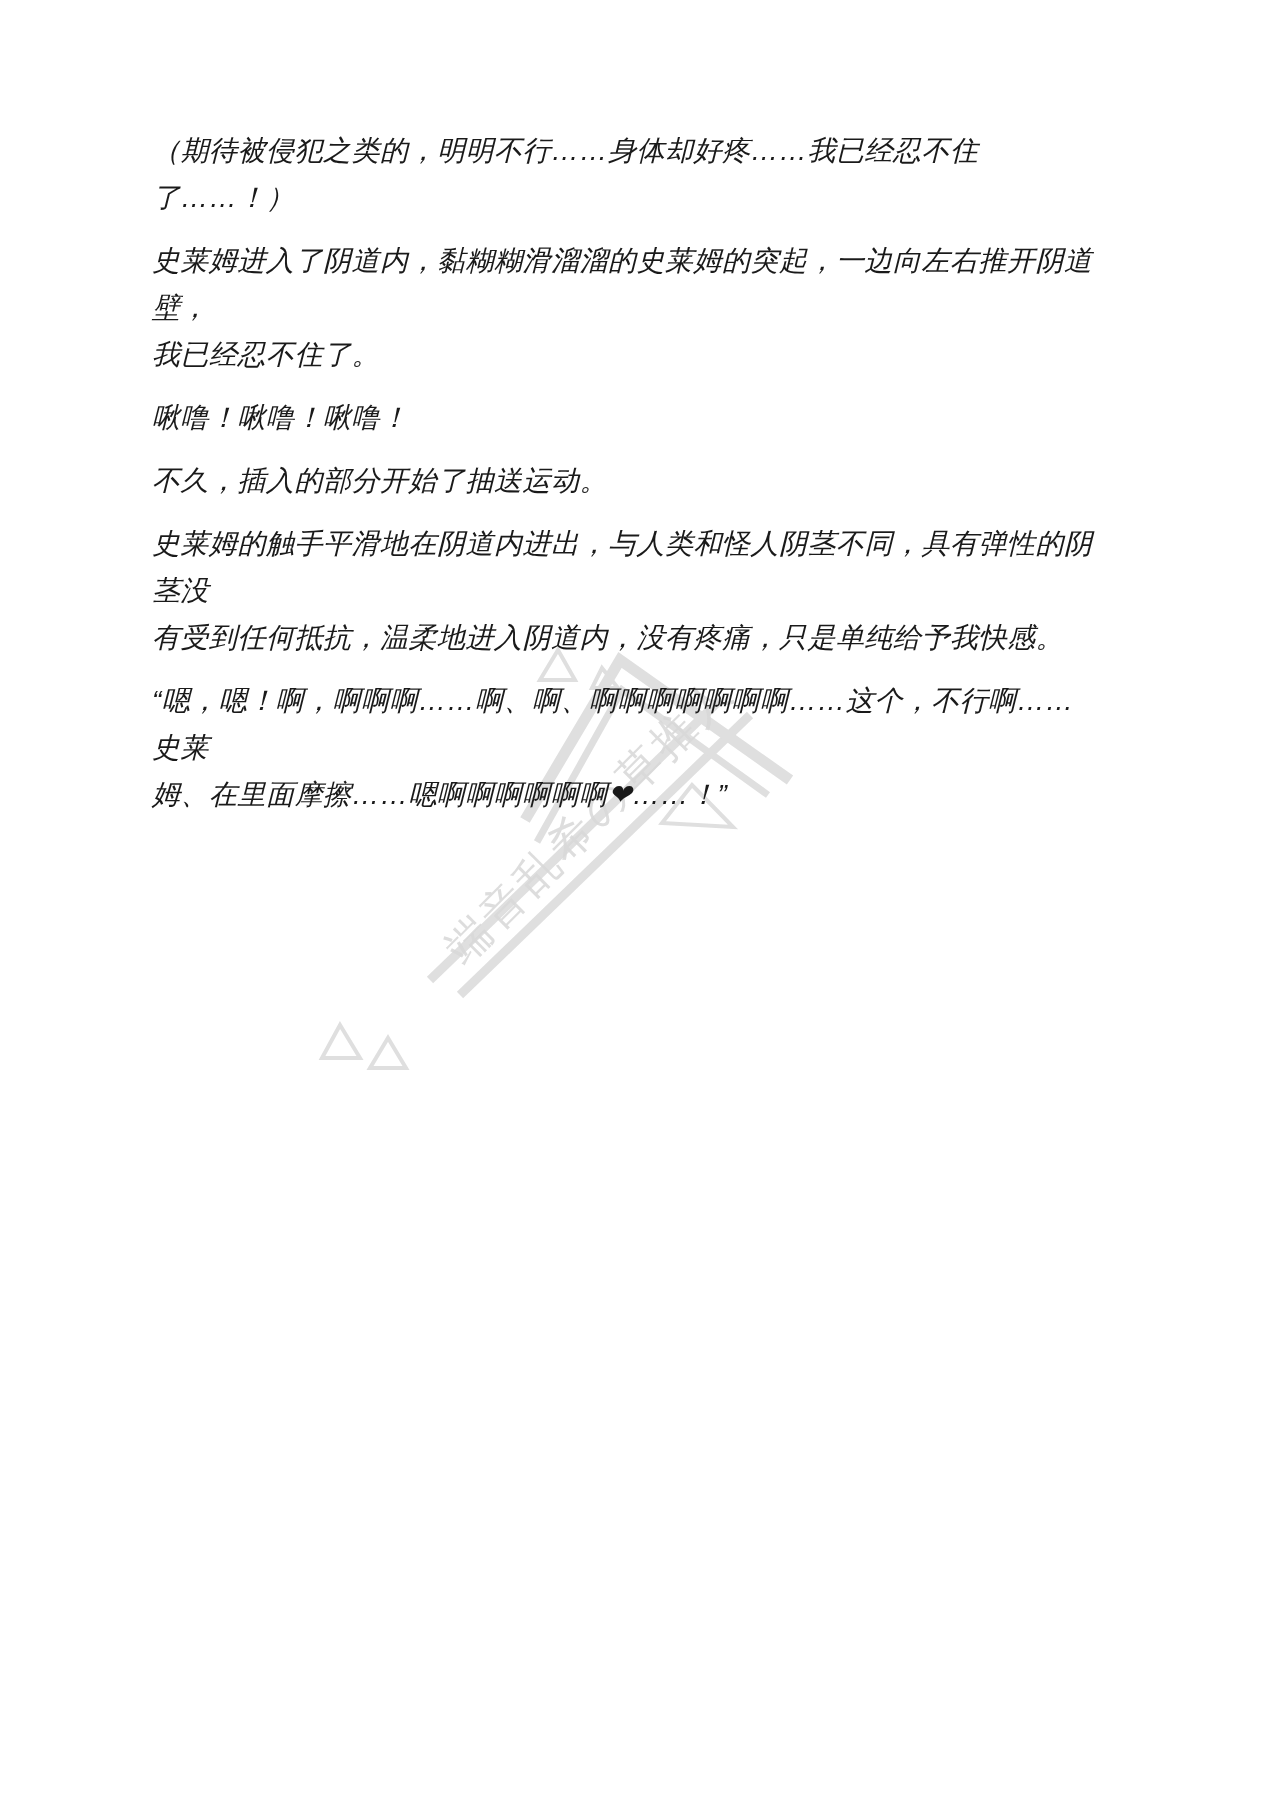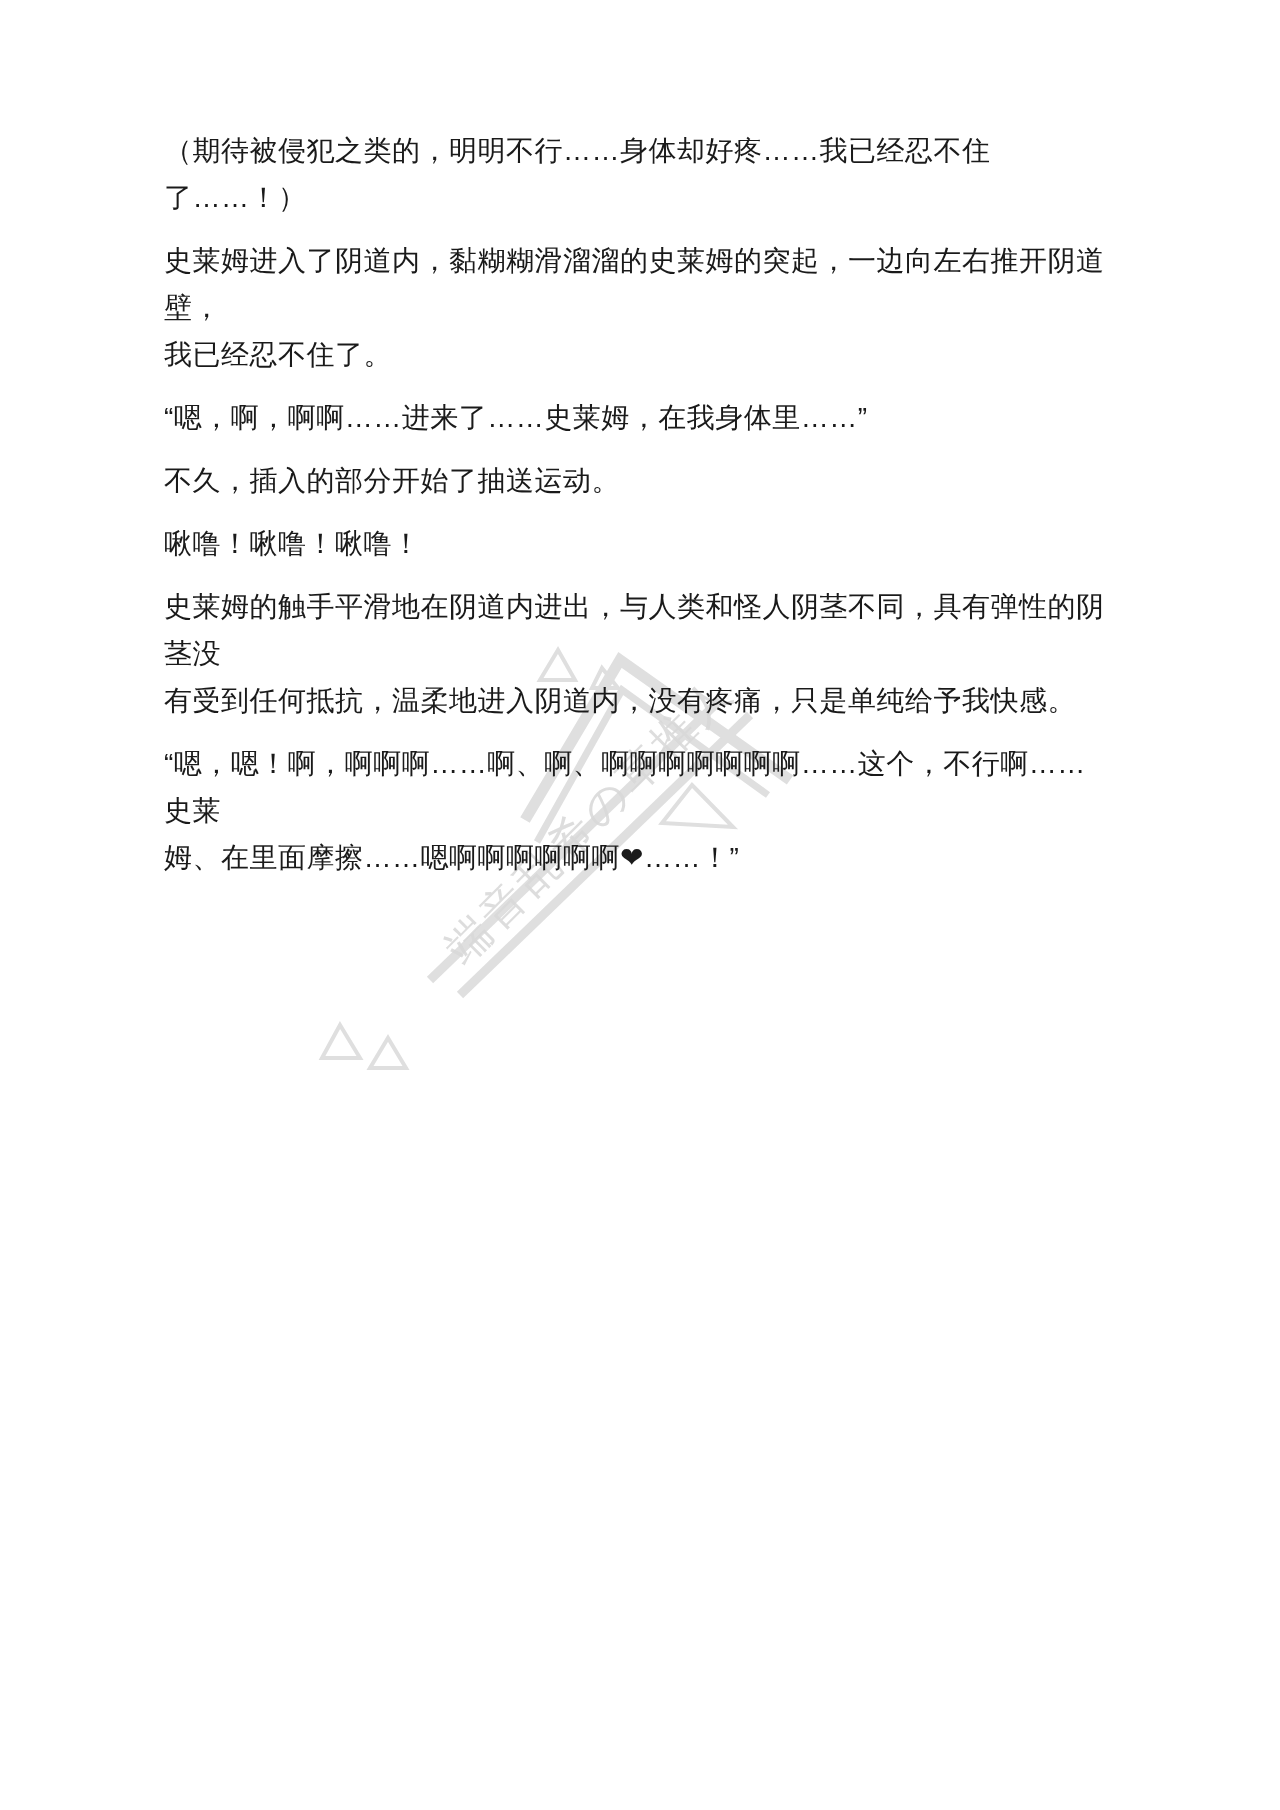--- a/index.html
+++ b/index.html
@@ -19,24 +19,25 @@
     position: absolute;
     left: 300px;
     top: 580px;
     width: 500px;
     height: 500px;
     z-index: 0;
     pointer-events: none;
   }
   .content {
     position: absolute;
-    left: 164px;
+    left: 152px;
     top: 127px;
     width: 950px;
     z-index: 1;
+    font-style: italic;
   }
   p.para {
     margin: 0 0 16px 0;
     font-size: 28px;
     line-height: 47px;
     color: #1a1a1a;
     white-space: pre-line;
     letter-spacing: 0.5px;
     word-break: break-all;
   }
@@ -63,22 +64,21 @@
         <polygon points="88,458 106,488 70,488" stroke-width="4"></polygon>
       </g>
       <text x="0" y="0" transform="translate(300,250) rotate(-45)" text-anchor="middle" font-size="44" letter-spacing="4" fill="#d8d8d8" opacity="0.85">端音乱希の草推人</text>
     </svg>
   </div>
 
   <div class="content" id="paragraphs">
       <p class="para">（期待被侵犯之类的，明明不行……身体却好疼……我已经忍不住了……！）</p>
       <p class="para">史莱姆进入了阴道内，黏糊糊滑溜溜的史莱姆的突起，一边向左右推开阴道壁，
 我已经忍不住了。</p>
-      <p class="para">“嗯，啊，啊啊……进来了……史莱姆，在我身体里……”</p>
+      <p class="para">啾噜！啾噜！啾噜！</p>
       <p class="para">不久，插入的部分开始了抽送运动。</p>
-      <p class="para">啾噜！啾噜！啾噜！</p>
       <p class="para">史莱姆的触手平滑地在阴道内进出，与人类和怪人阴茎不同，具有弹性的阴茎没
 有受到任何抵抗，温柔地进入阴道内，没有疼痛，只是单纯给予我快感。</p>
       <p class="para">“嗯，嗯！啊，啊啊啊……啊、啊、啊啊啊啊啊啊啊……这个，不行啊……史莱
 姆、在里面摩擦……嗯啊啊啊啊啊啊❤……！”</p>
     </div>
 
 </div>
 
 </body></html>

